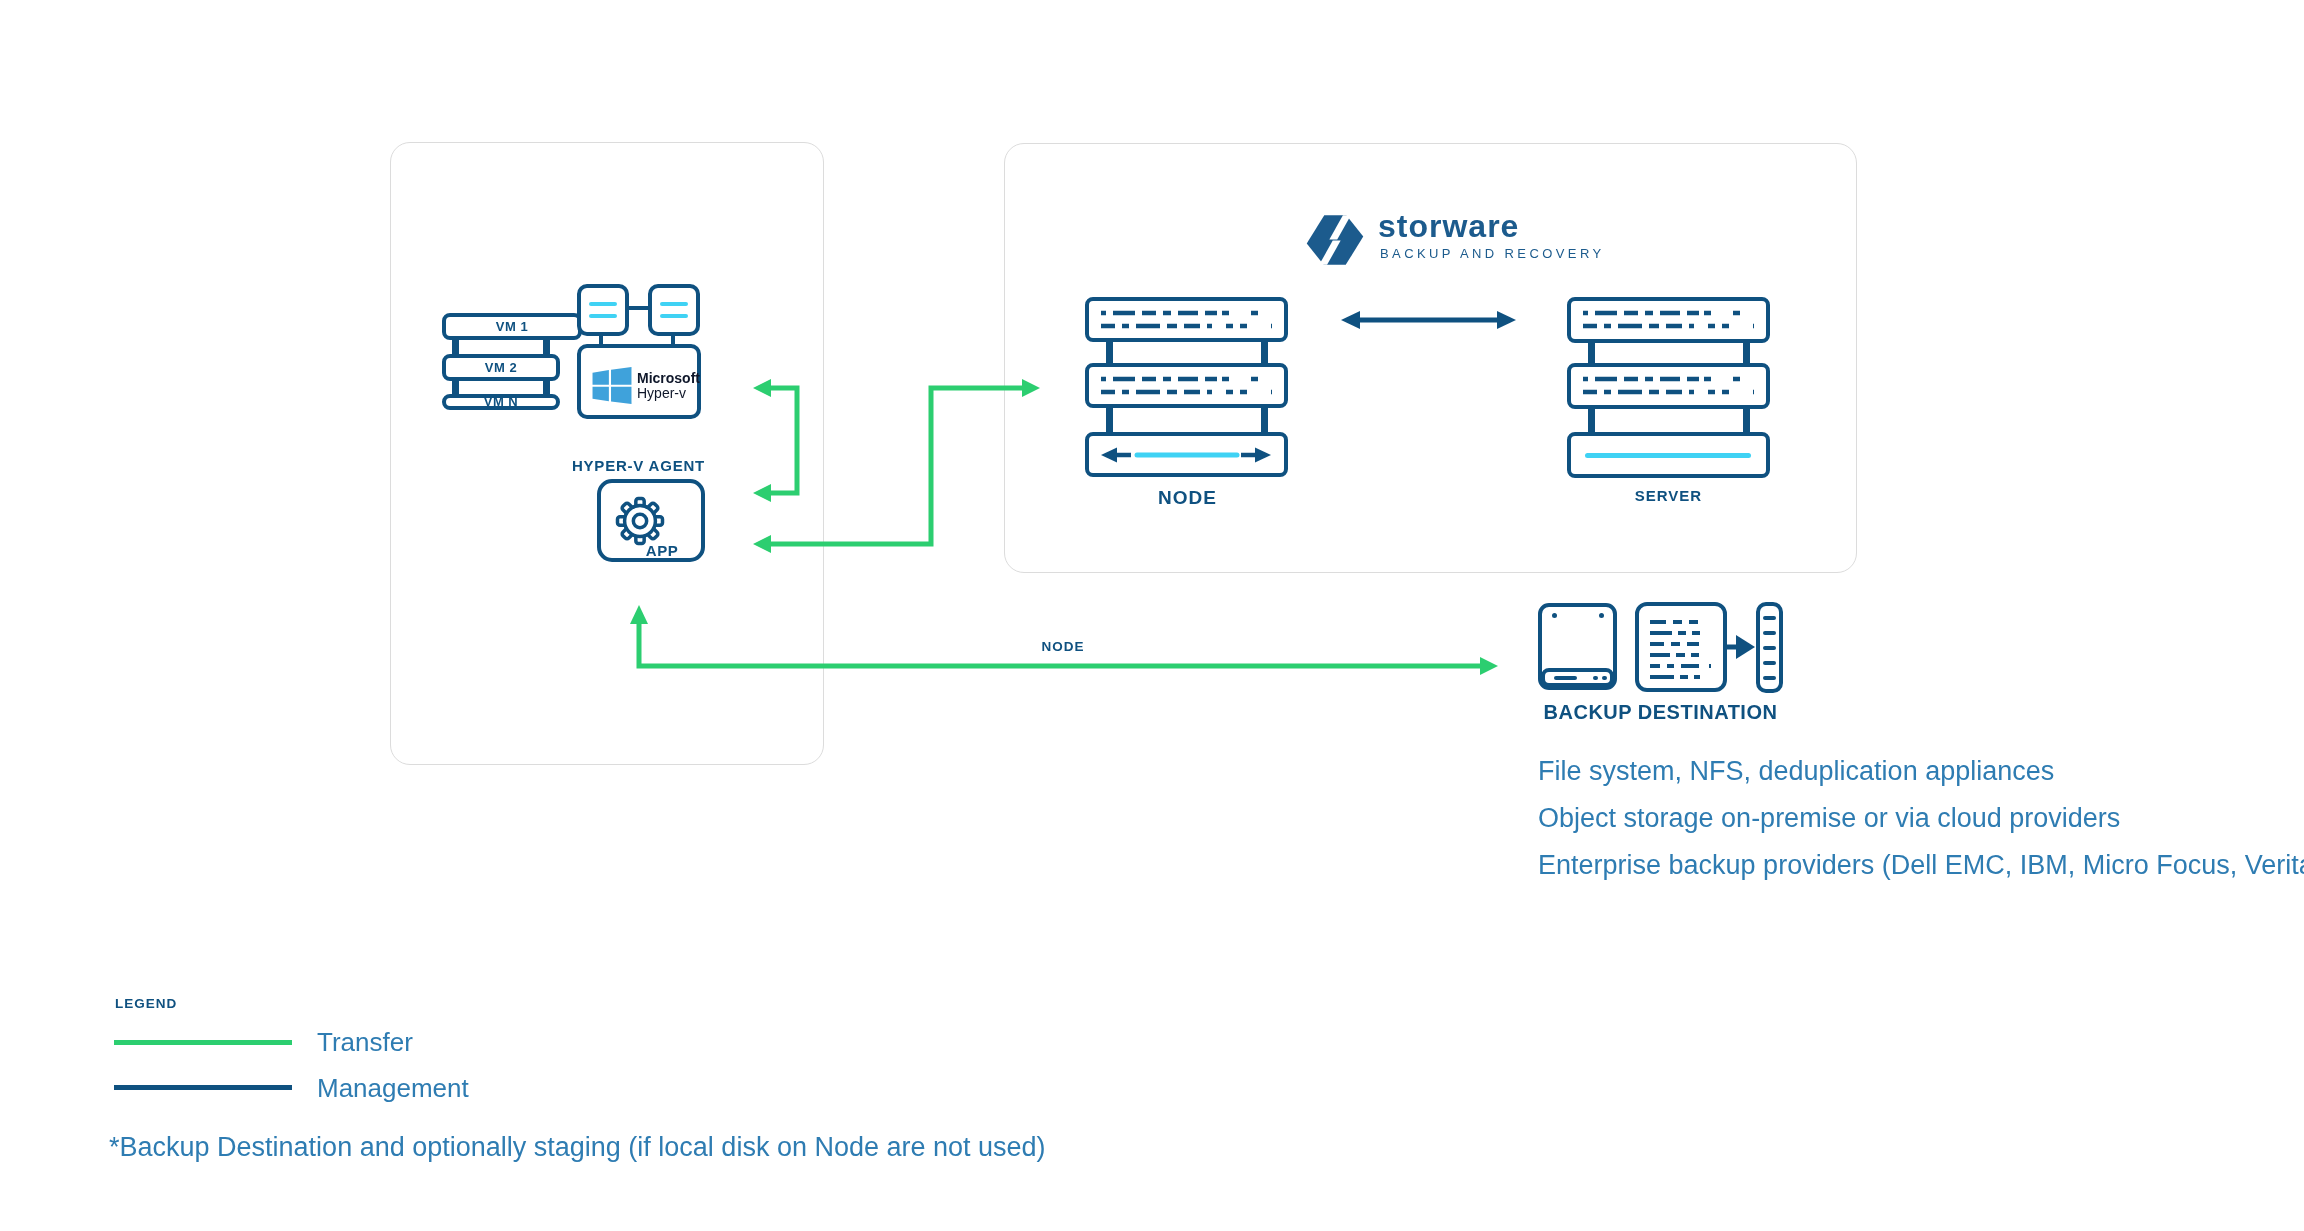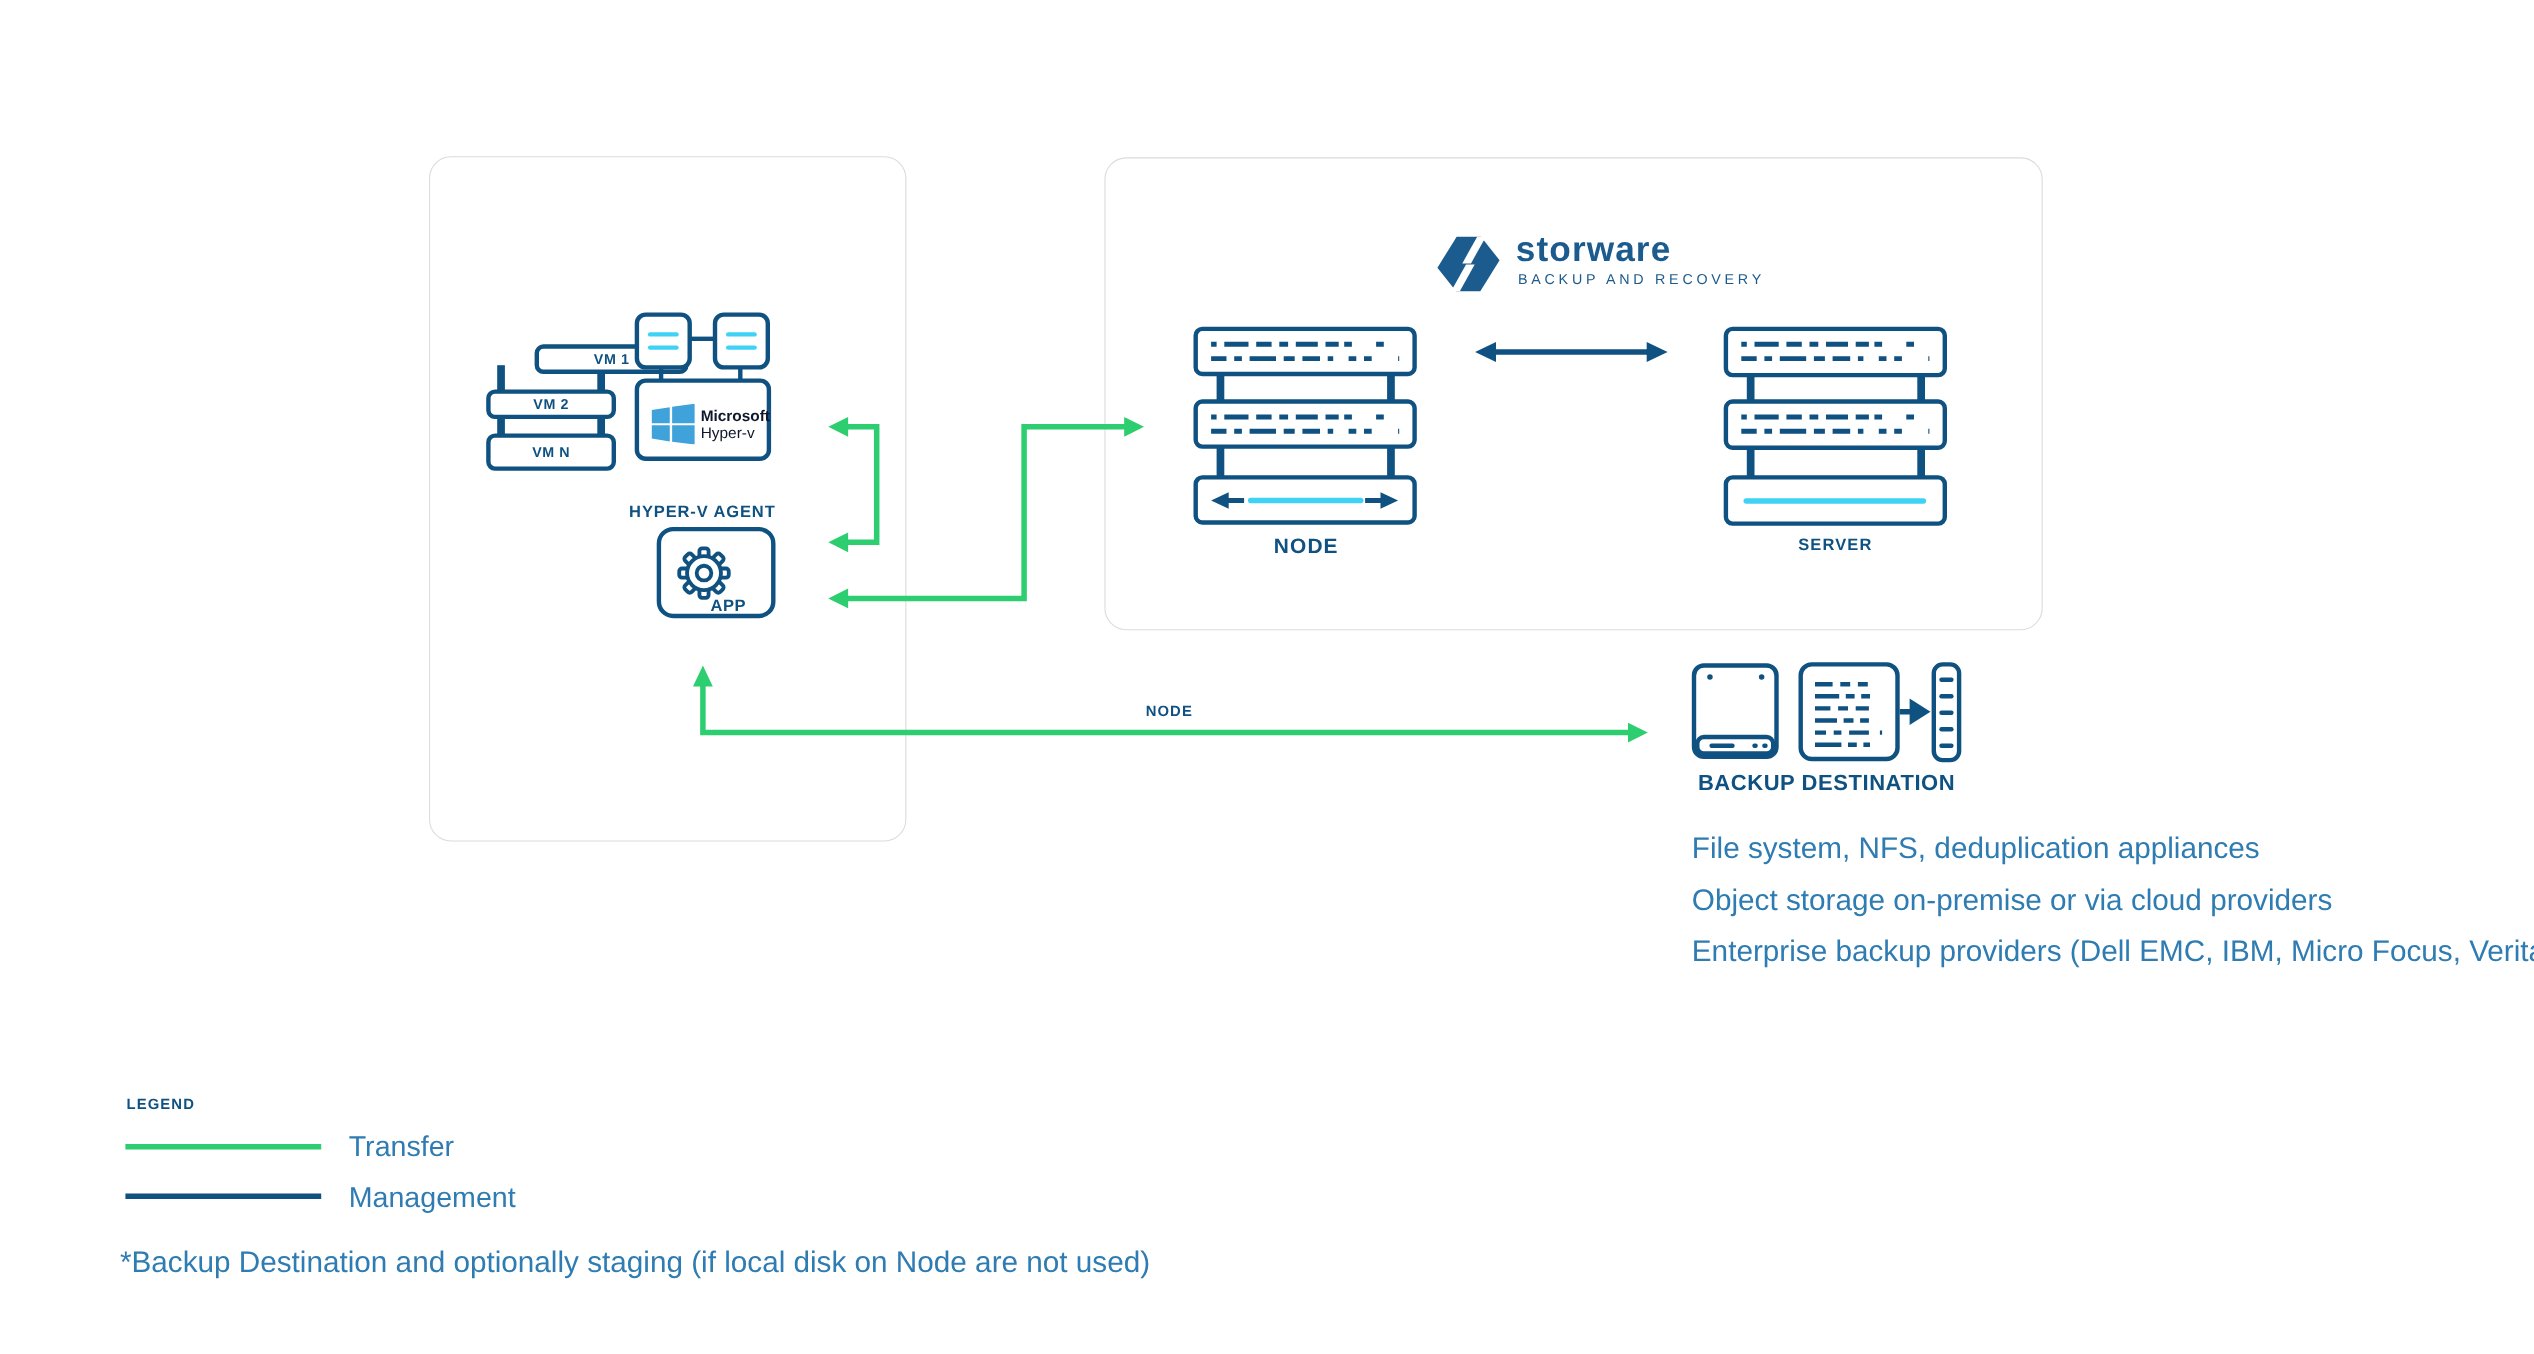--- a/index.html
+++ b/index.html
@@ -40,27 +40,27 @@
 </head>
 <body>
 
 <div class="frame" style="left:390px;top:142px;width:432px;height:621px;"></div>
 
 <div class="navybar" style="left:452px;top:332px;width:7px;height:26px;"></div>
 <div class="navybar" style="left:543px;top:332px;width:7px;height:26px;"></div>
 <div class="navybar" style="left:452px;top:373px;width:7px;height:26px;"></div>
 <div class="navybar" style="left:543px;top:373px;width:7px;height:26px;"></div>
 
-<div class="outline" style="left:442px;top:313px;width:140px;height:27px;margin-left:44px;">
+<div class="outline" style="left:442px;top:313px;width:140px;height:27px;">
   <div class="vm-lbl">VM 1</div>
 </div>
 <div class="outline" style="left:442px;top:354px;width:118px;height:27px;">
   <div class="vm-lbl">VM 2</div>
 </div>
-<div class="outline" style="left:442px;top:394px;width:118px;height:34px;">
+<div class="outline" style="left:442px;top:394px;width:118px;height:16px;">
   <div class="vm-lbl">VM N</div>
 </div>
 
 <div class="navybar" style="left:627px;top:306px;width:23px;height:4px;"></div>
 <div class="navybar" style="left:599px;top:333px;width:4px;height:13px;"></div>
 <div class="navybar" style="left:671px;top:333px;width:4px;height:13px;"></div>
 
 <div class="outline" style="left:577px;top:284px;width:52px;height:52px;border-radius:10px;">
   <div class="cyanline" style="left:8px;top:14px;width:28px;height:4px;"></div>
   <div class="cyanline" style="left:8px;top:26px;width:28px;height:4px;"></div>

